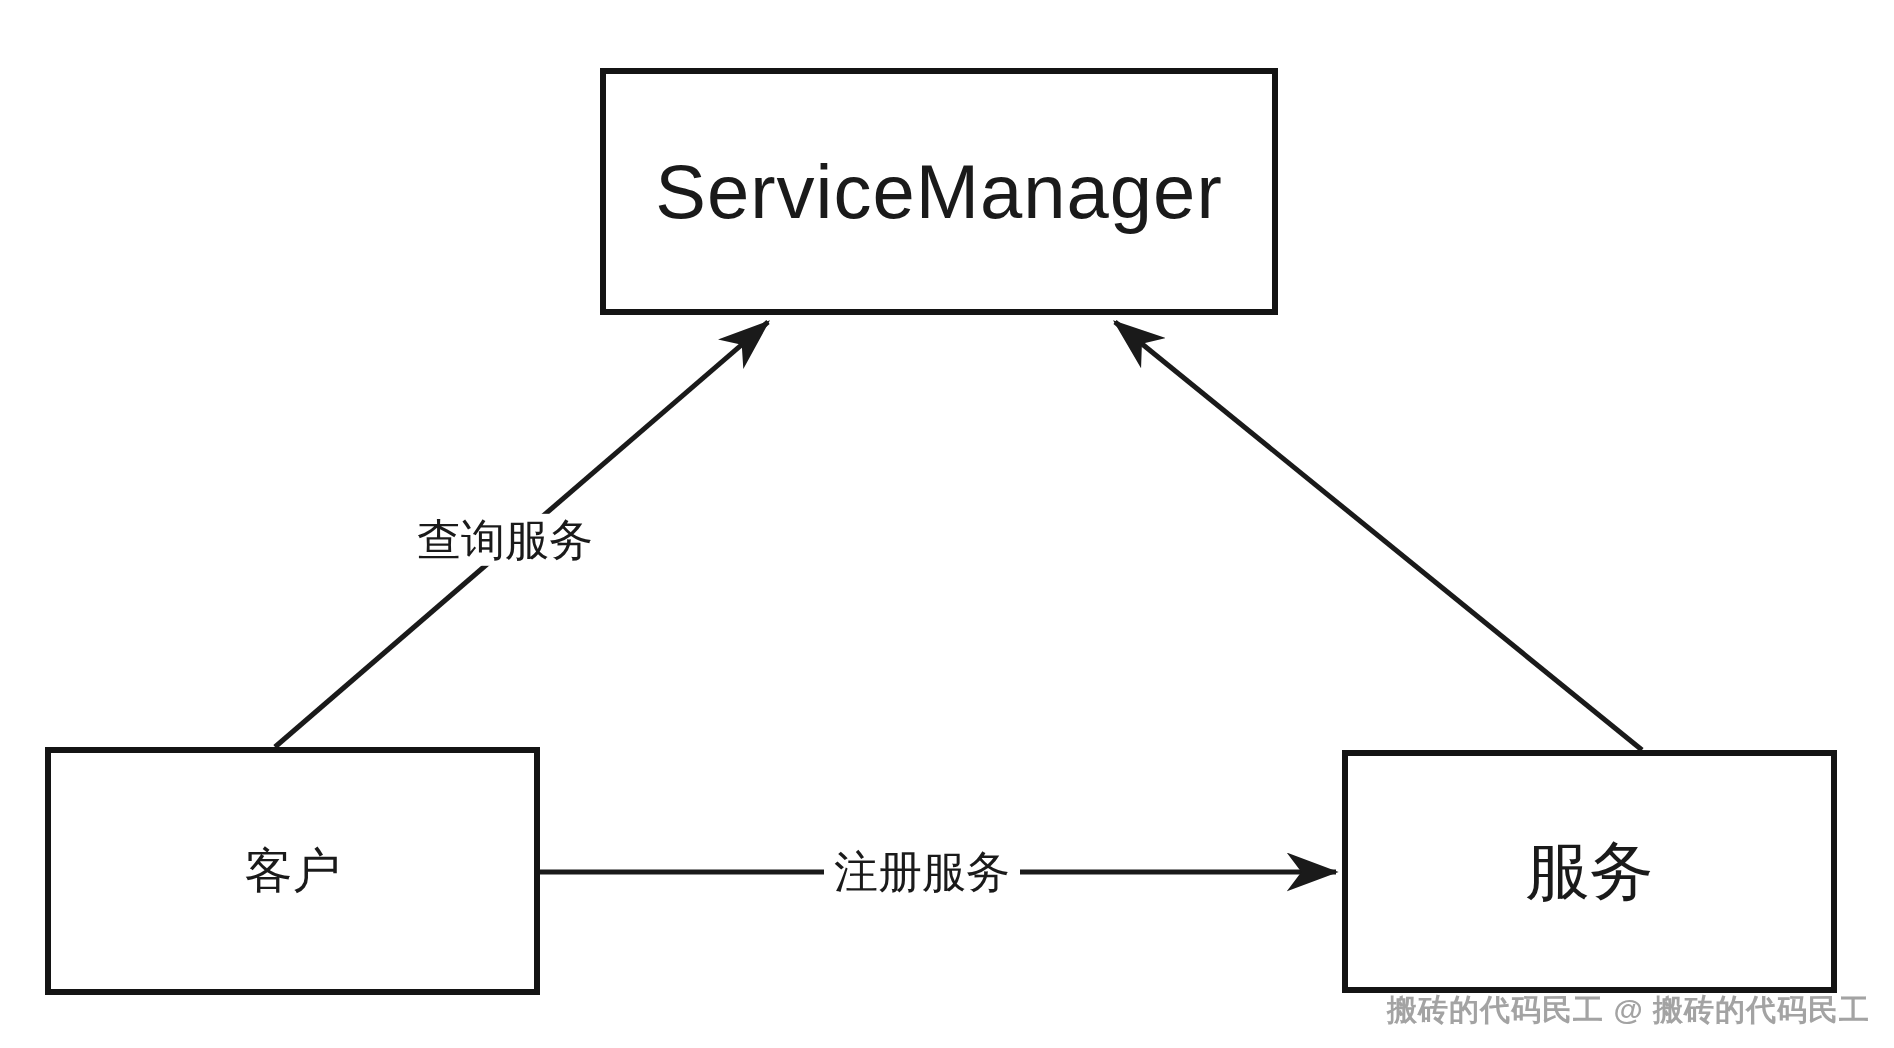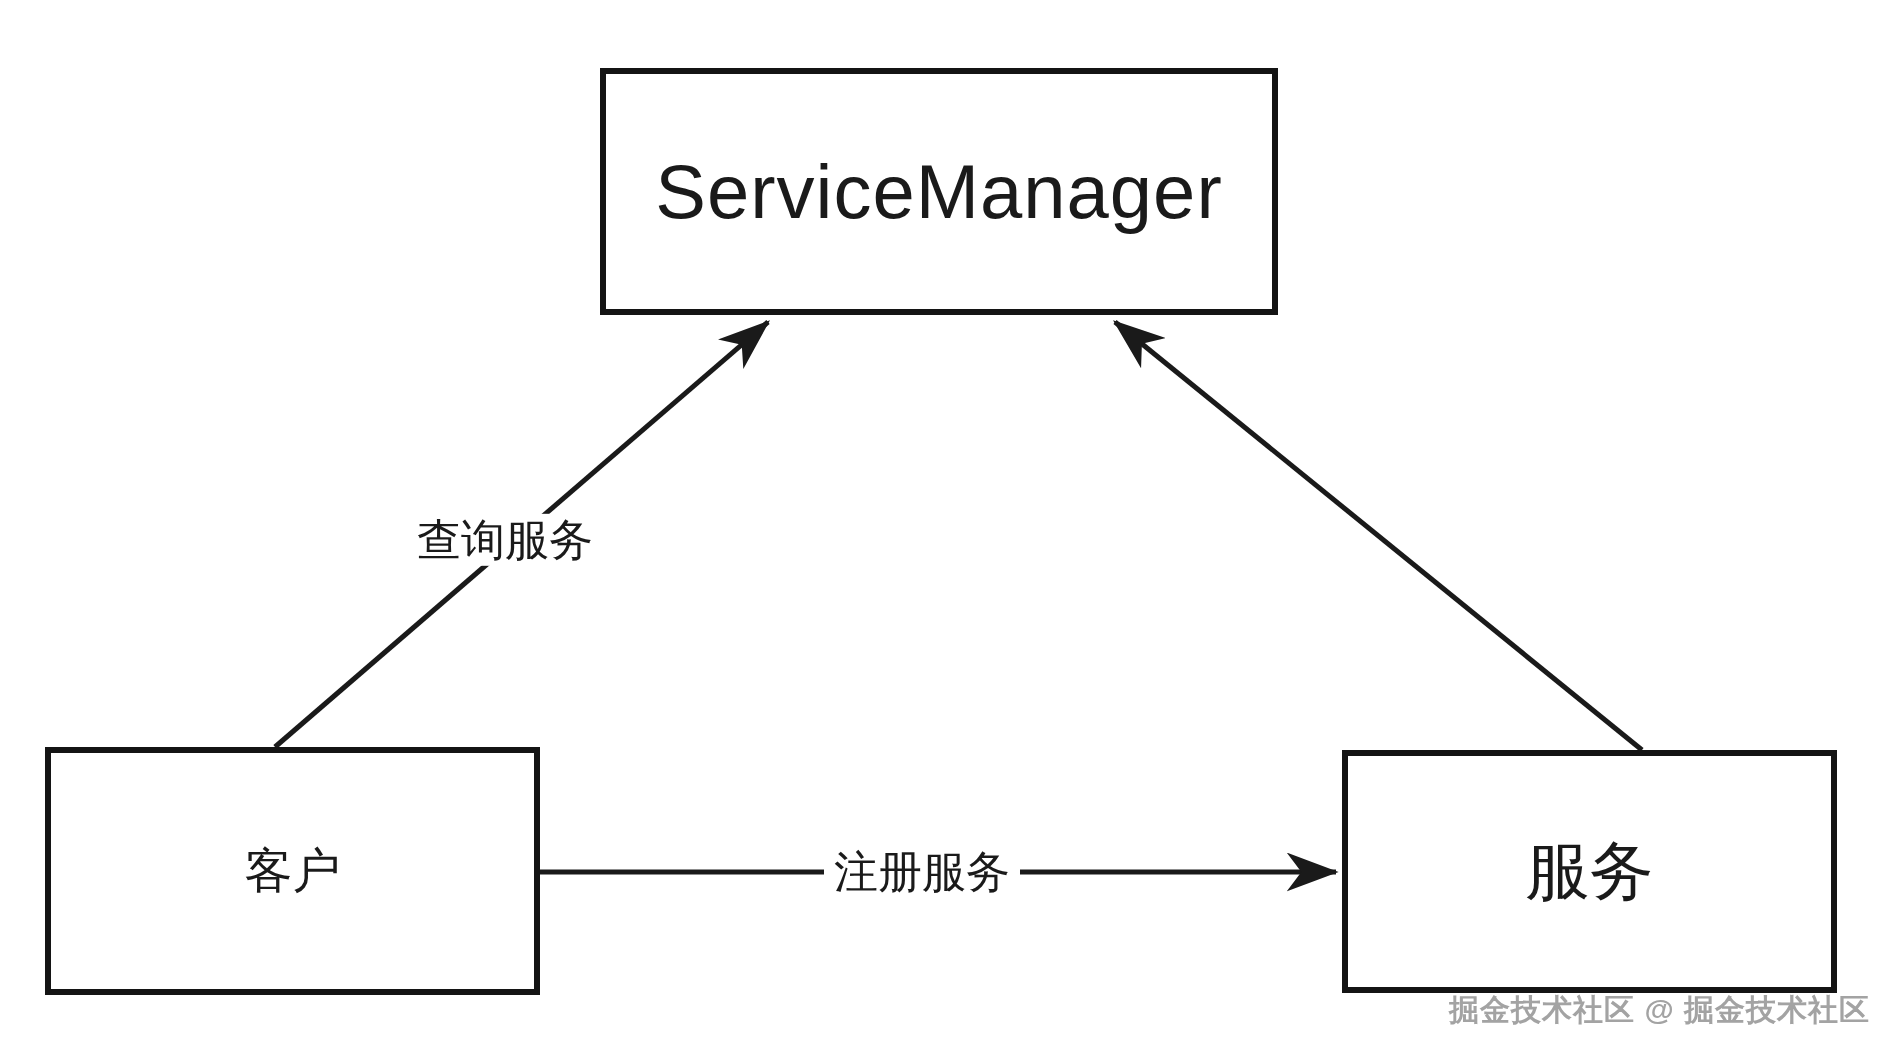--- a/index.html
+++ b/index.html
@@ -114,15 +114,15 @@
 
   <div class="node node-service">
     <span>服务</span>
   </div>
 
   <div class="edge-label edge-label-query">查询服务</div>
 
 
   <div class="edge-label edge-label-use">注册服务</div>
 
-  <div class="watermark">掘金技术社区 @ 掘金技术社区</div>
+  <div class="watermark">搬砖的代码民工 @ 搬砖的代码民工</div>
 
 </div>
 
 </body></html>

